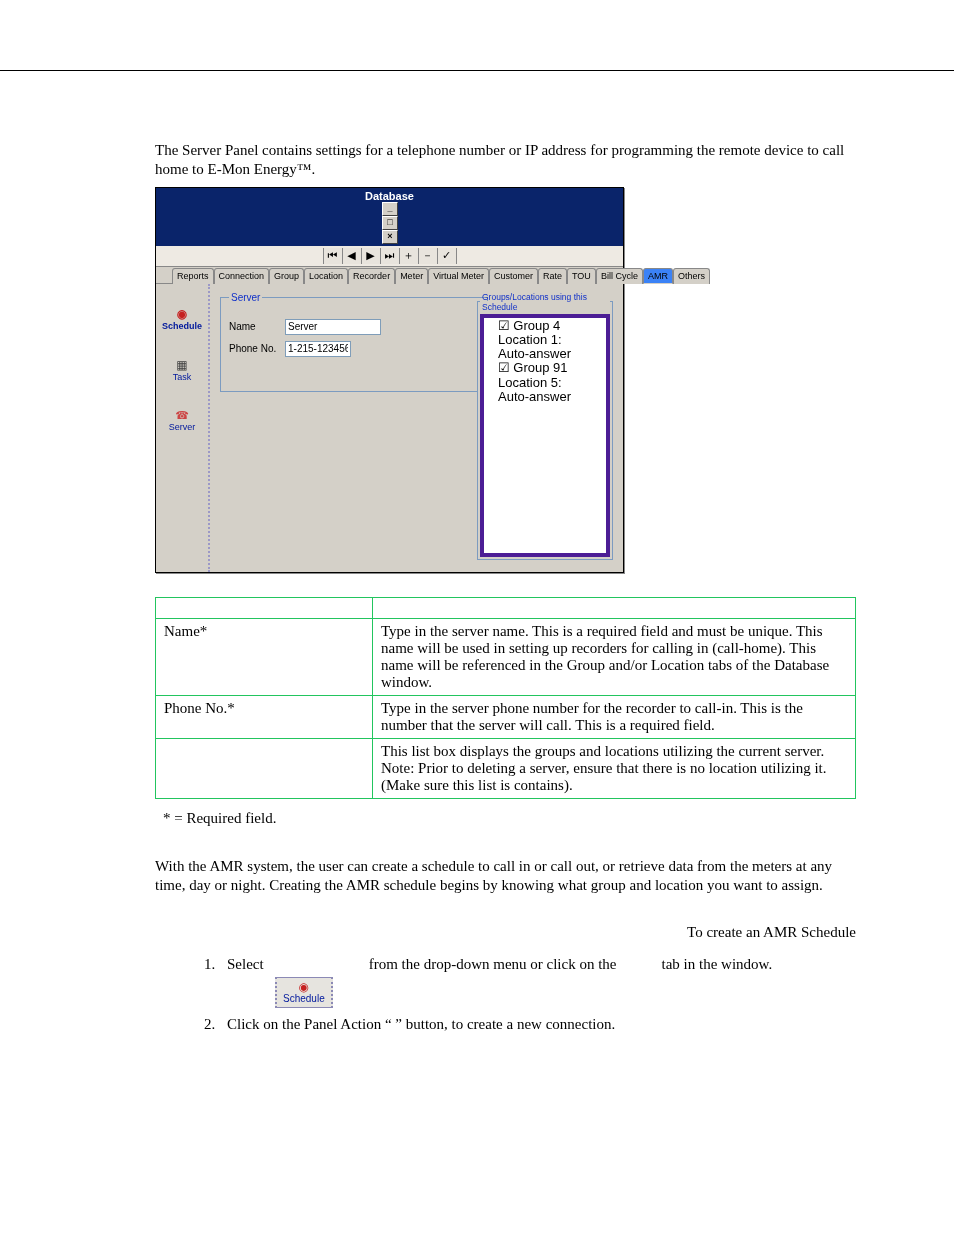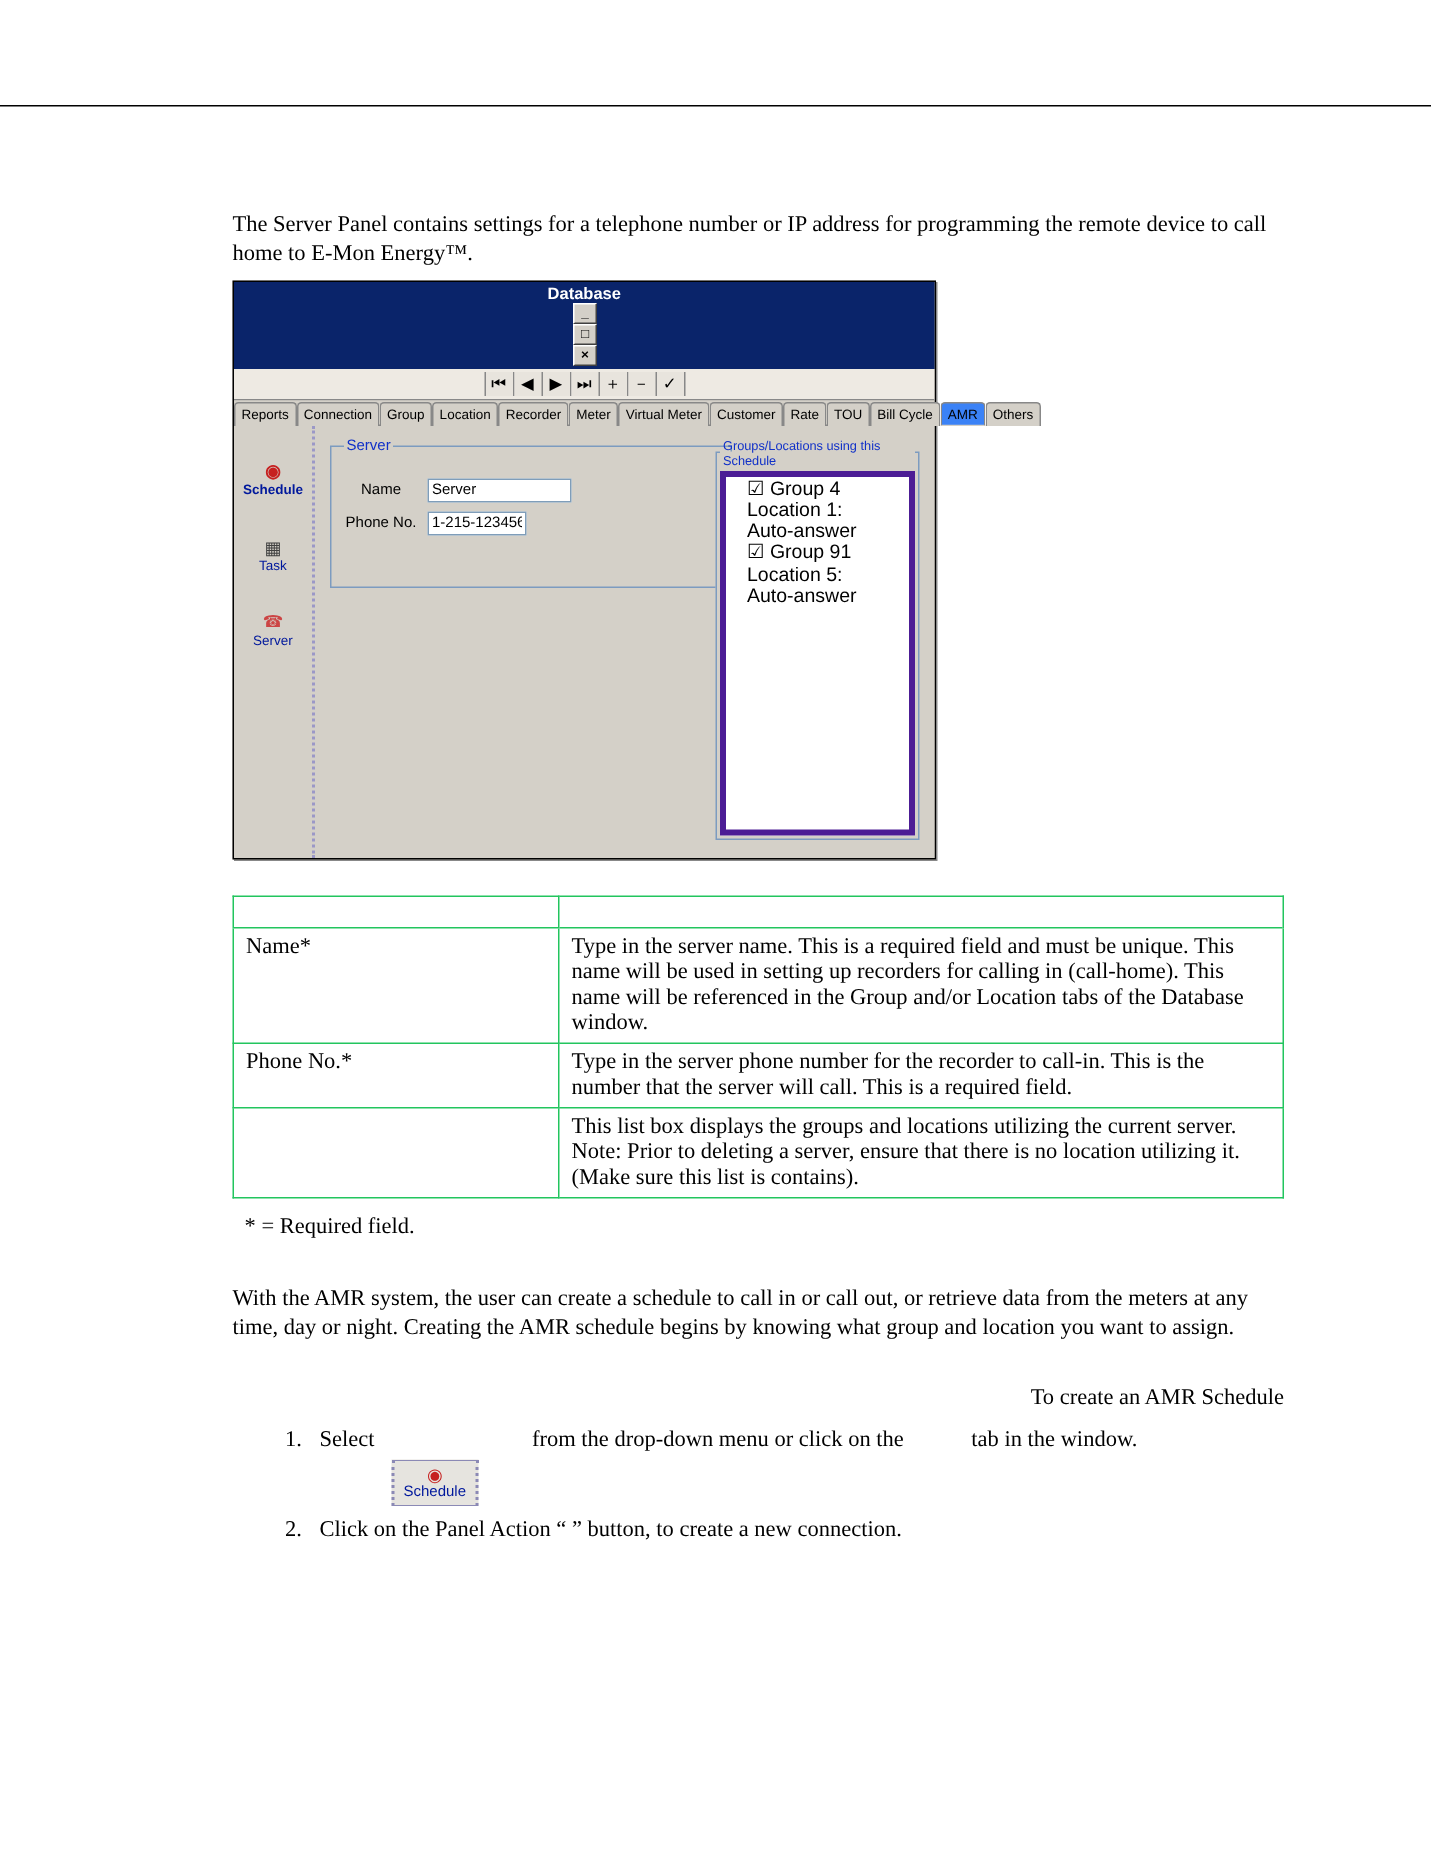--- a/index.html
+++ b/index.html
@@ -61,21 +61,21 @@
     width: 18px; height: 16px;
     border-right: 1px solid #888;
     display:flex;align-items:center;justify-content:center;
     font-size: 11px; color:#000;
     background:#e8e4dd;
   }
   .tool:first-child { border-left: 1px solid #888; }
   .tabstrip {
     display: flex;
     font-size: 9px;
-    padding: 0 0;
+    padding: 0 16px;
     gap: 0;
     background:#d4d0c8;
   }
   .tab {
     padding: 2px 4px;
     border: 1px solid #888;
     border-bottom: none;
     background: #d4d0c8;
     border-top-left-radius: 3px;
     border-top-right-radius: 3px;
@@ -103,21 +103,21 @@
   .sideicon.sel { font-weight:bold; }
   .mainpanel { flex:1; position: relative; padding: 8px; }
   fieldset.server {
     border: 1px solid #7c9bc0;
     width: 250px;
     padding: 10px 8px 28px 8px;
     font-size:10px;
   }
   fieldset.server legend { color:#1030c8; padding: 0 2px; }
   .row { display:flex;align-items:center;gap:6px;margin:6px 0; }
-  .lbl { width:50px; text-align:center; }
+  .lbl { width:50px; text-align:left; }
   .tinput {
     height:14px; font-size:10px;
     border:1px solid #7f9db9;
     padding:0 2px;
     background:#fff;
   }
   .tinput.name{ width:90px;}
   .tinput.phone{ width:60px;}
   fieldset.groups {
     position:absolute;
@@ -143,21 +143,21 @@
   }
   table.desc th, table.desc td {
     border: 1px solid #22c55e;
     padding: 4px 8px;
     vertical-align: top;
     text-align: left;
   }
   table.desc .hdr td { border-bottom: 1px dashed #888; height: 12px;}
   table.desc .col1 { width: 200px; }
   .steptitle { margin: 28px 0 10px 44px; text-align: right; }
-  ol.st { list-style: decimal; padding-left: 50px; margin:0;}
+  ol.st { list-style: decimal; padding-left: 50px; margin:14px;}
   ol.st li { padding-left: 8px; margin-bottom: 8px; }
   .iconbox {
     display:inline-flex;flex-direction:column;align-items:center;
     border:1px solid #8b89b5;
     border-left:2px dotted #8b89b5; border-right:2px dotted #8b89b5;
     padding: 3px 6px;
     font-family: Tahoma, Arial, sans-serif;
     font-size:10px; color:#00189c;
     margin: 4px 0 0 48px;
     background:#e6e4df;

